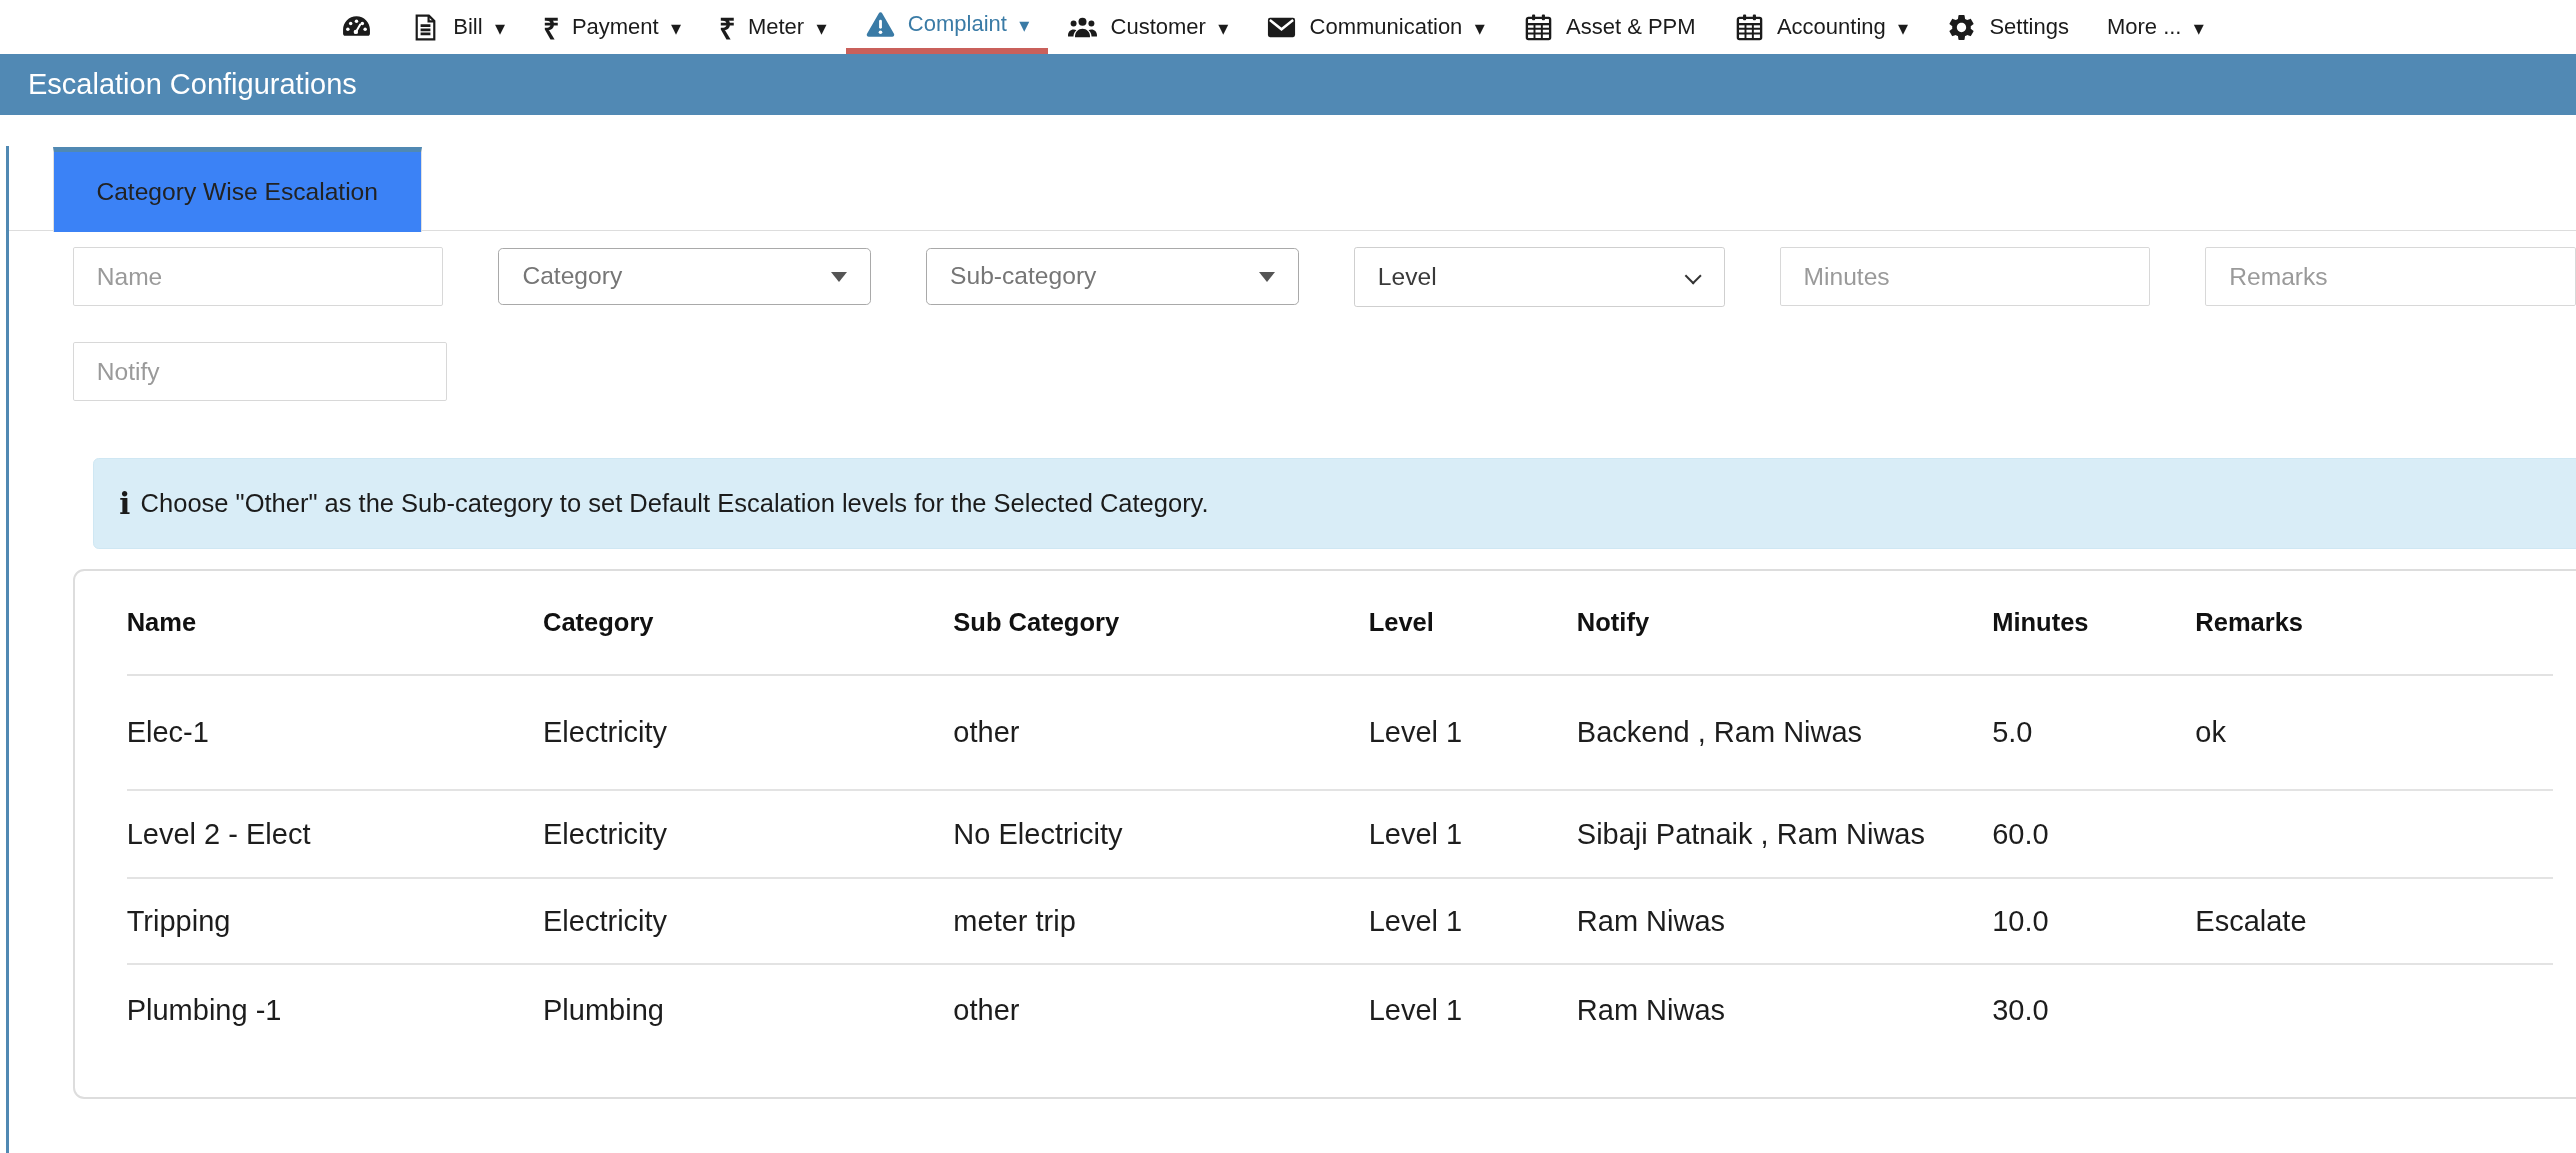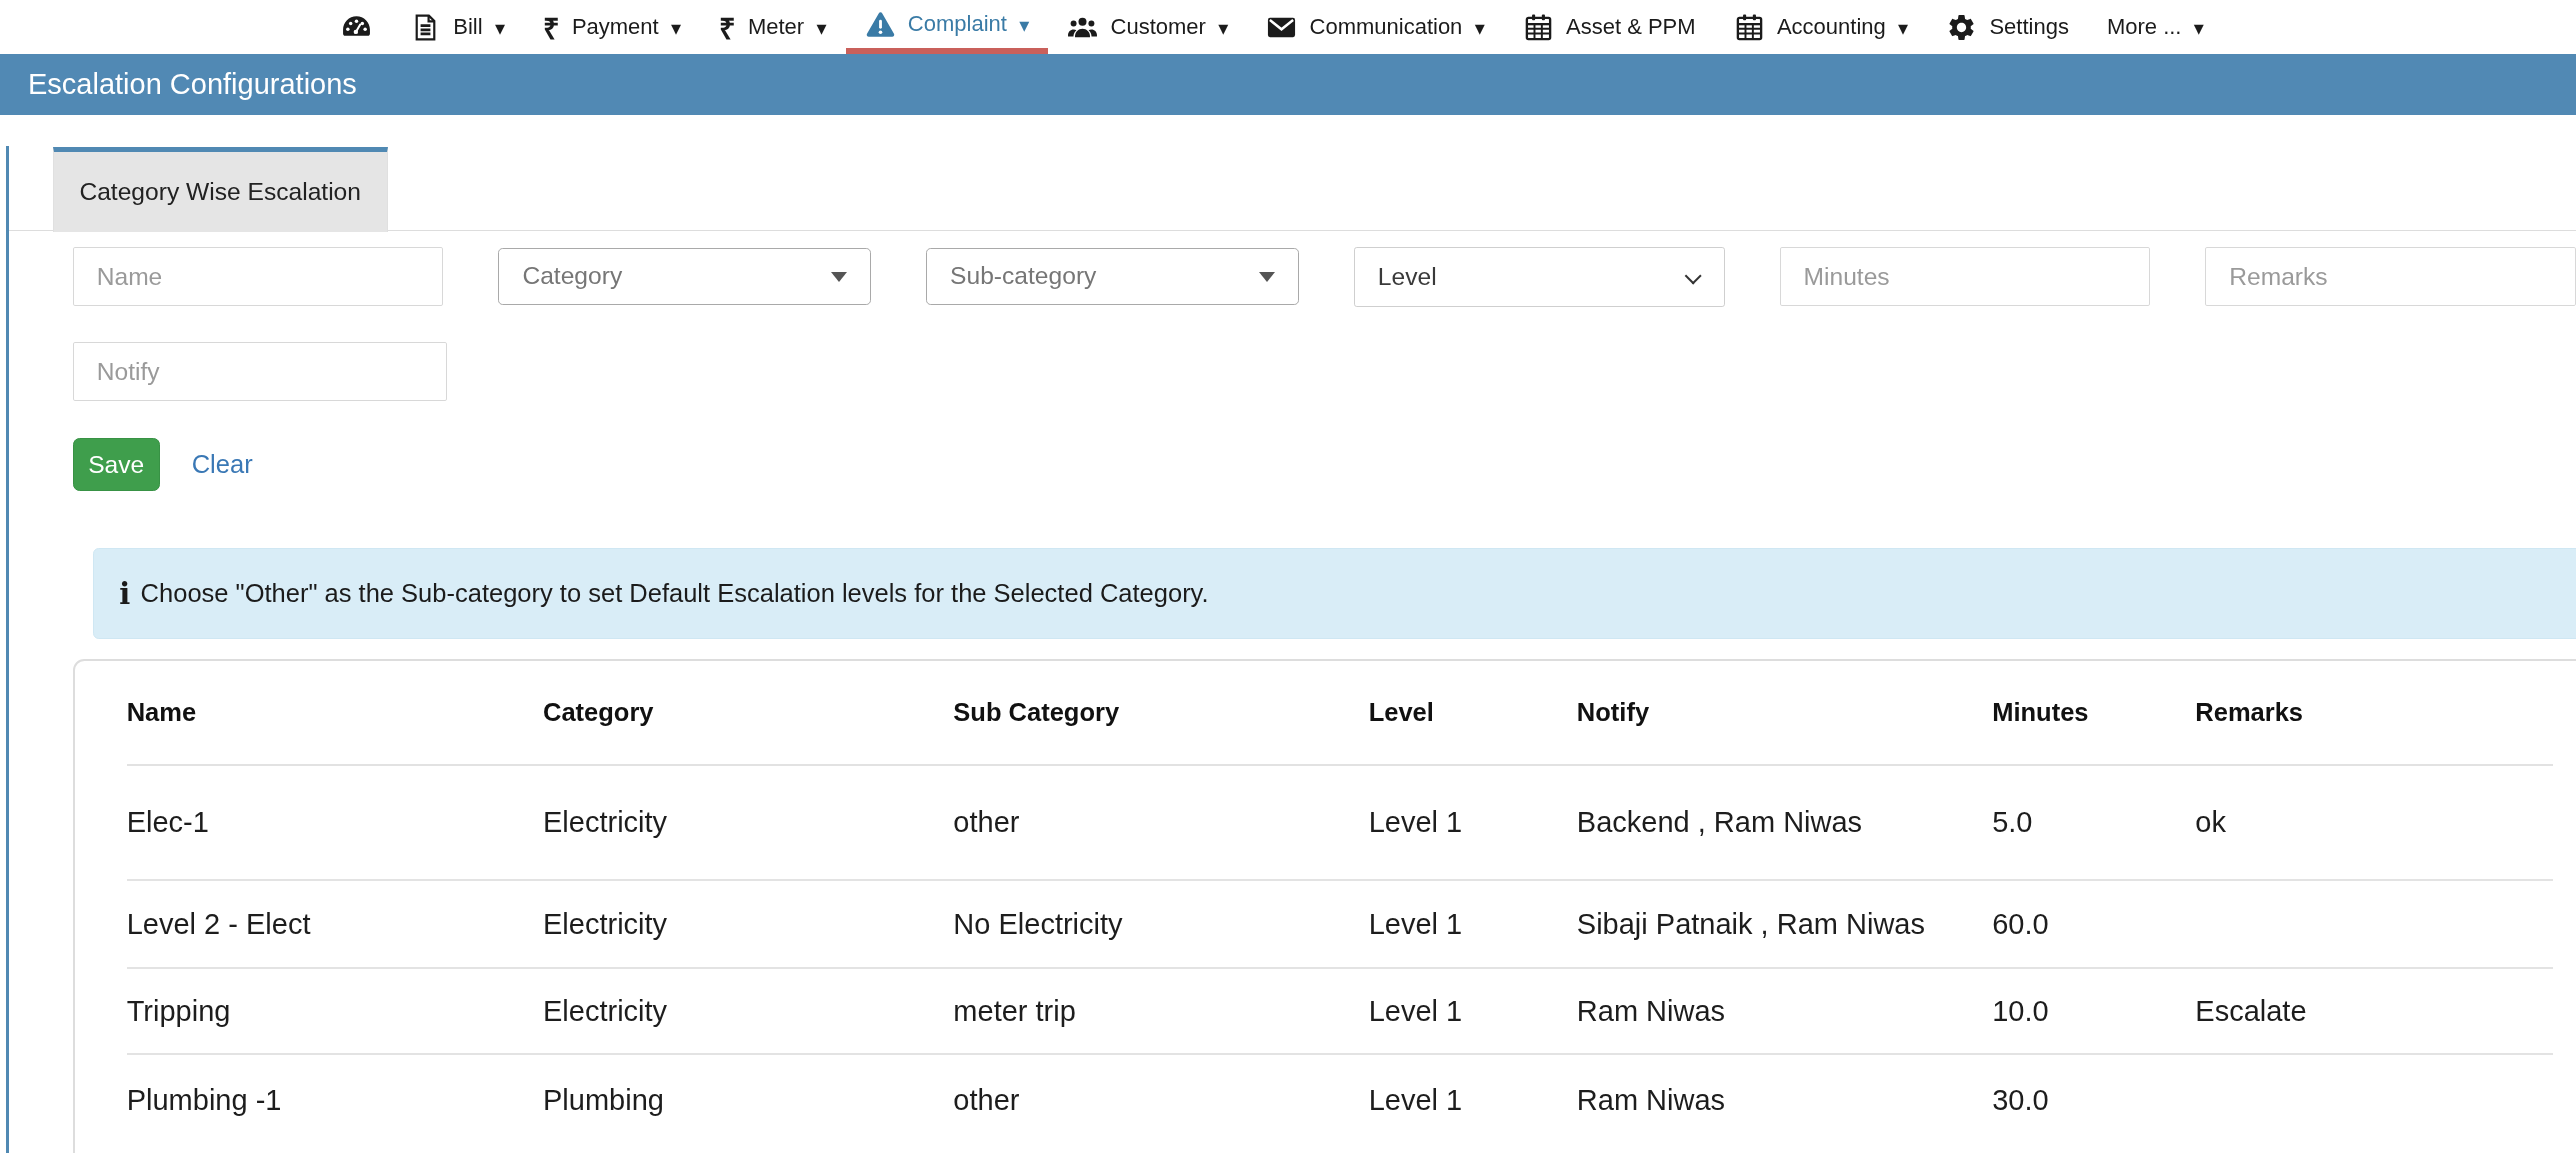--- a/index.html
+++ b/index.html
@@ -21,21 +21,21 @@
   .page-header .title { color:#fff; font-size:29px; }
 
   
   .content { margin-left:5.7px; border-left:3.8px solid #5089b3; height:1038px; background:#fff; }
 
   
   .tabs { display:flex; align-items:flex-end; margin-top:31px; padding-left:44px;
           border-bottom:1.9px solid #ddd; height:85px; }
   .tab { display:flex; align-items:center; justify-content:center; font-size:24.6px; color:#222;
          cursor:pointer; white-space:nowrap; }
-  .tab.active { width:335px; height:85px; background:#e5e5e5;
+  .tab.active { width:369px; height:85px; background:#3b82f6;
                 border-top:5.7px solid #5089b3; border-left:1.9px solid #e0e0e0;
                 border-right:1.9px solid #e0e0e0; margin-bottom:-1.9px; }
   .tab.inactive { height:79px; padding:0 42px; }
 
   
   .form-area { padding-left:64px; margin-top:16px; }
   .frow { display:flex; gap:55px; }
   .tinput { width:374px; height:59px; border:1.9px solid #d8d8d8; border-radius:1.9px;
             font-size:24.6px; padding:0 23px; color:#333; outline:none;
             font-family:"Liberation Sans", sans-serif; }
@@ -228,24 +228,20 @@
       <div class="nsel">
         <span>Level</span>
         <span class="chev"></span>
       </div>
       <input class="tinput" type="text" placeholder="Minutes" style="">
       <input class="tinput" type="text" placeholder="Remarks" style="">
     </div>
     <div class="frow row2">
       <input class="tinput" type="text" placeholder="Notify" style="">
     </div>
-    <div class="actions">
-      <button class="save-btn">Save</button>
-      <a class="clear-link">Clear</a>
-    </div>
   </div>
 
   <div class="alert">
     <span class="info-icon"></span>
     <span>Choose "Other" as the Sub-category to set Default Escalation levels for the Selected Category.</span>
   </div>
 
   <div class="panel">
     <table>
       <colgroup>

